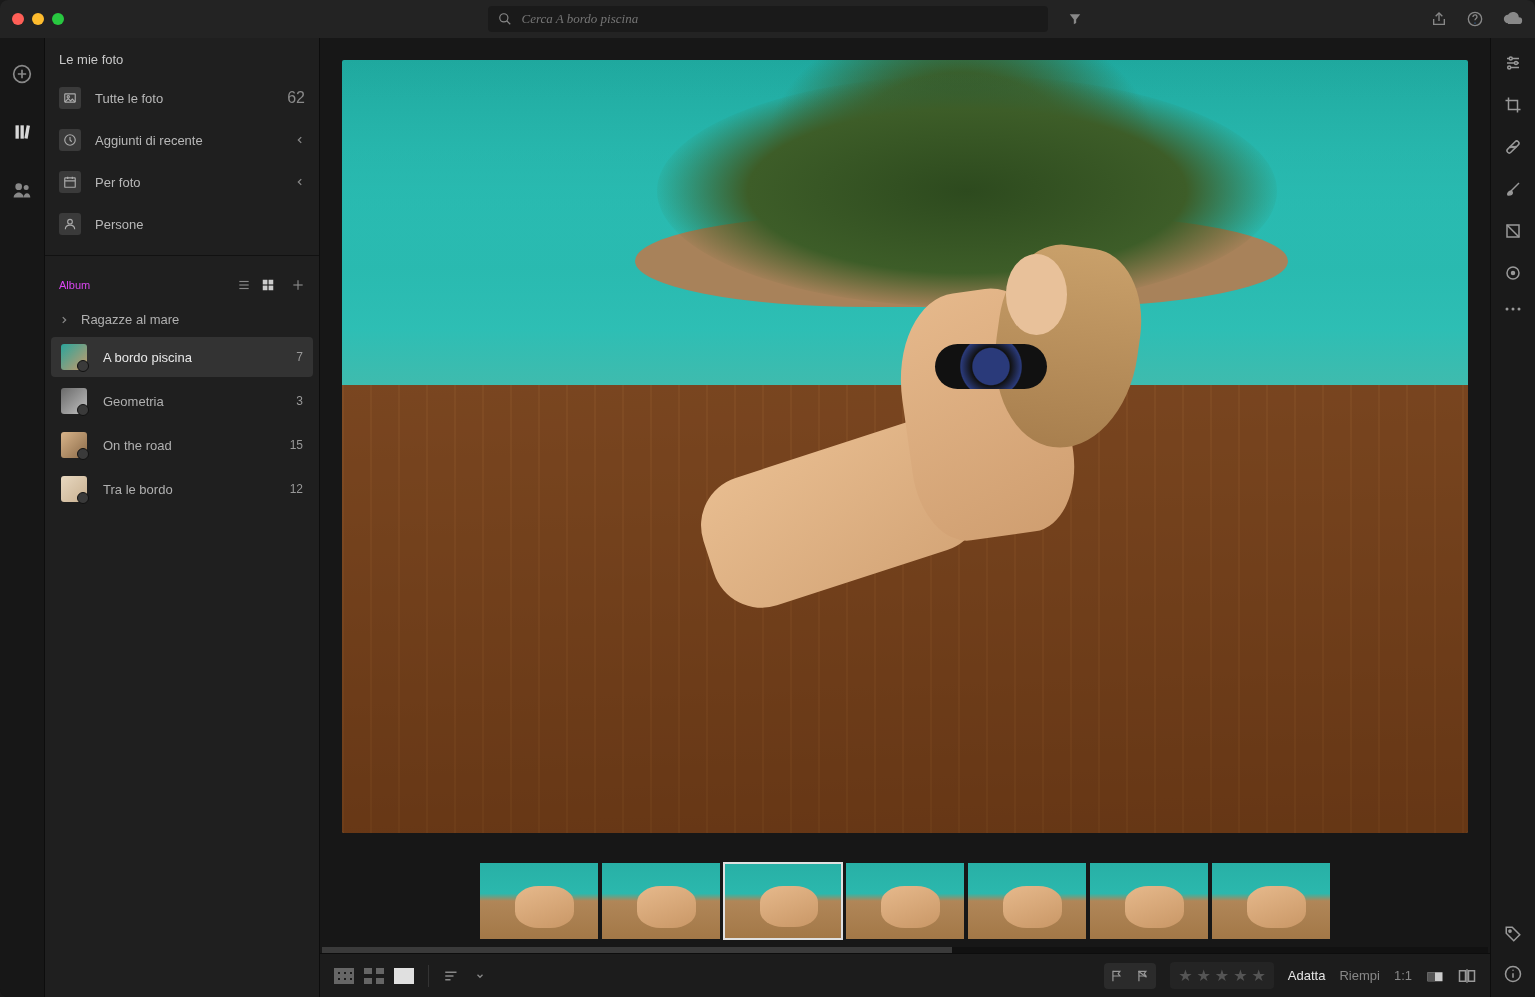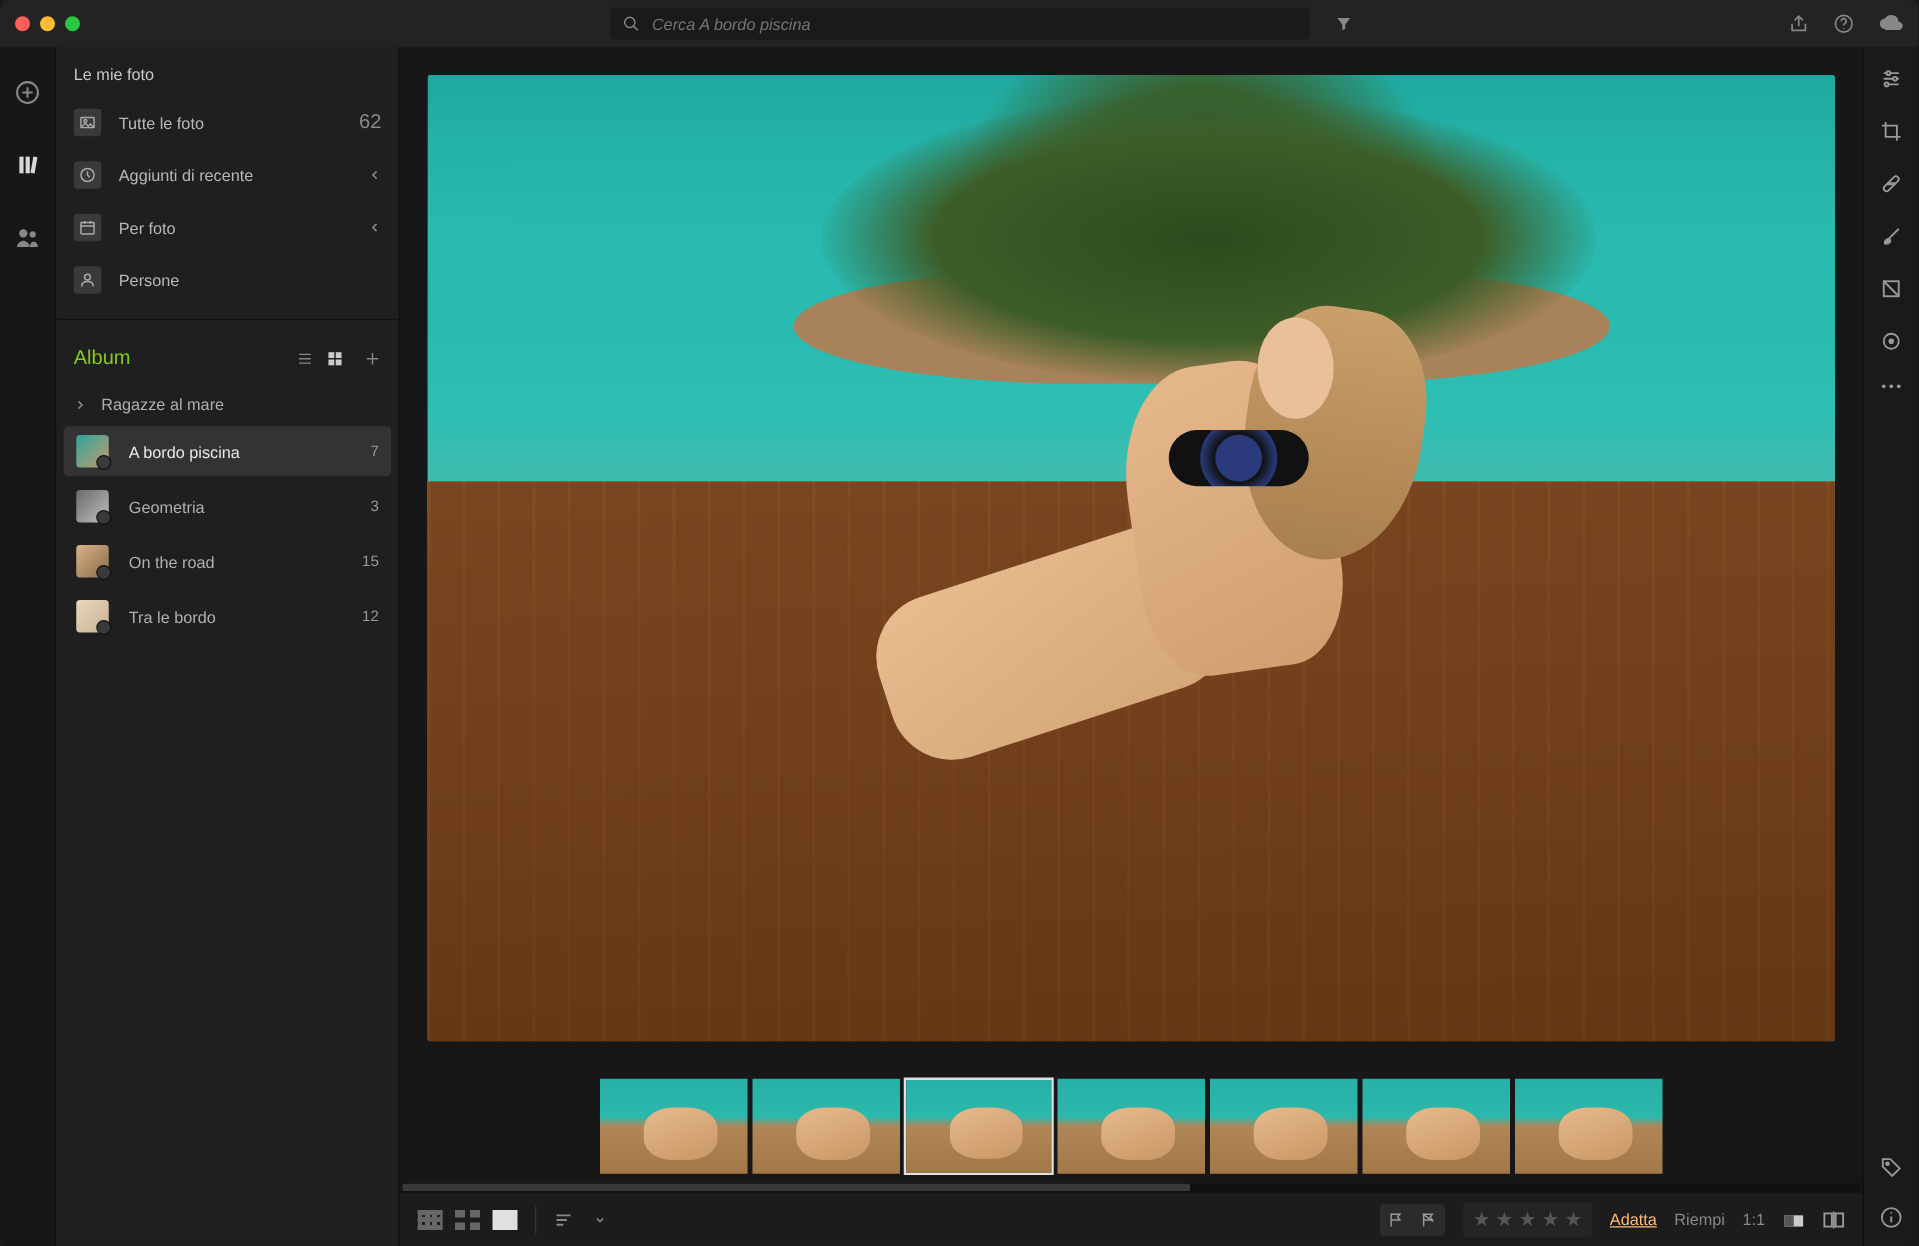--- a/index.html
+++ b/index.html
@@ -7,42 +7,42 @@
 
 
 .window{width:100%;height:100%;border-radius:8px;overflow:hidden;display:flex;flex-direction:column;background:#171717;}
 .titlebar{height:38px;background:#232323;display:flex;align-items:center;padding:0 12px;position:relative;}
 .traffic{display:flex;gap:8px;}
 .dot{width:12px;height:12px;border-radius:50%;}
 .dot.red{background:#ff5f57;}
 .dot.yellow{background:#febc2e;}
 .dot.green{background:#28c840;}
 .searchwrap{position:absolute;left:50%;transform:translateX(-50%);width:560px;height:26px;background:#1a1a1a;border-radius:4px;display:flex;align-items:center;padding:0 10px;gap:10px;}
-.searchwrap input{background:transparent;border:none;outline:none;color:#b0b0b0;font-style:italic;font-size:13px;flex:1;}
+.searchwrap input{background:transparent;border:none;outline:none;color:#b0b0b0;font-style:italic;font-size:13px;flex:1;font-family:Liberation Serif, serif;}
 .titlebar-right{position:absolute;right:12px;display:flex;gap:20px;align-items:center;}
 .ic{display:inline-flex;align-items:center;justify-content:center;color:#888;}
 .filter-ic{position:absolute;left:50%;transform:translateX(300px);}
 
 .body{flex:1;display:flex;min-height:0;}
 
 
 .rail-left{width:45px;background:#171717;border-right:1px solid #0d0d0d;display:flex;flex-direction:column;align-items:center;padding-top:20px;gap:26px;}
 .rail-left .ic{width:45px;height:32px;}
 .rail-left .ic.active{color:#e0e0e0;border-left:2px solid transparent;}
 
 
 .panel-left{width:275px;background:#1f1f1f;border-right:1px solid #0d0d0d;display:flex;flex-direction:column;overflow:auto;}
 .panel-left .h{padding:14px 14px 10px 14px;font-size:13px;color:#c8c8c8;display:flex;align-items:center;justify-content:space-between;}
 .panel-left .row{display:flex;align-items:center;padding:10px 14px;gap:14px;font-size:13px;color:#b8b8b8;cursor:pointer;}
 .panel-left .row .ico{width:22px;height:22px;background:#3a3a3a;border-radius:3px;display:flex;align-items:center;justify-content:center;}
 .panel-left .row .count{margin-left:auto;color:#8a8a8a;font-size:16px;}
 .panel-left .row .chev{margin-left:auto;color:#8a8a8a;}
 .panel-left .divider{height:1px;background:#111;margin:10px 0;}
 .album-h{display:flex;align-items:center;padding:12px 14px;gap:10px;}
-.album-h .ttl{flex:1;font-size:16px;color:#84cc16;}
+.album-h .ttl{flex:1;font-size:11px;color:#d946ef;}
 .album-h .viewic{color:#888;cursor:pointer;}
 .subrow{display:flex;align-items:center;padding:8px 14px 8px 14px;gap:10px;font-size:13px;color:#b0b0b0;cursor:pointer;}
 .subrow .chev2{width:12px;color:#888;}
 .albumrow{display:flex;align-items:center;padding:7px 10px;gap:16px;font-size:13px;border-radius:4px;margin:2px 6px;}
 .albumrow.sel{background:#333;color:#e8e8e8;}
 .albumrow .thumb{width:26px;height:26px;border-radius:3px;position:relative;flex-shrink:0;}
 .albumrow .thumb::after{content:"";position:absolute;bottom:-2px;right:-2px;width:10px;height:10px;border-radius:50%;background:#3a3a3a;border:1px solid #111;}
 .albumrow .cnt{margin-left:auto;font-size:12px;color:#999;}
 
 
@@ -79,21 +79,21 @@
 .bottombar{height:44px;display:flex;align-items:center;padding:0 14px;gap:14px;border-top:1px solid #0d0d0d;background:#1c1c1c;}
 .bottombar .grp{display:flex;align-items:center;gap:10px;}
 .bottombar .vsep{width:1px;height:22px;background:#333;}
 .bottombar .viewbtn{width:20px;height:16px;background:#3a3a3a;cursor:pointer;}
 .bottombar .viewbtn.active{background:#e0e0e0;}
 .bottombar .flags{display:flex;background:#2b2b2b;border-radius:4px;overflow:hidden;margin-left:auto;}
 .bottombar .flags .f{width:26px;height:26px;display:flex;align-items:center;justify-content:center;color:#888;cursor:pointer;}
 .bottombar .stars{display:flex;gap:4px;color:#555;font-size:16px;background:#242424;padding:4px 8px;border-radius:4px;}
 .bottombar .right{margin-left:auto;display:flex;align-items:center;gap:14px;font-size:13px;color:#888;}
 .bottombar .right .lbl{cursor:pointer;}
-.bottombar .right .lbl.on{color:#fdba74;text-decoration:underline;}
+.bottombar .right .lbl.on{color:#e5e5e5;}
 
 
 .rail-right{width:45px;background:#1a1a1a;border-left:1px solid #0d0d0d;display:flex;flex-direction:column;align-items:center;padding-top:16px;gap:24px;position:relative;}
 .rail-right .ic{color:#888;cursor:pointer;}
 .rail-right .bottom{position:absolute;bottom:14px;display:flex;flex-direction:column;gap:22px;align-items:center;}
 
 
 .th-a{background:linear-gradient(135deg,#2aa59c,#c89a6a);}
 .th-b{background:linear-gradient(135deg,#6a6a6a,#c0c0c0);}
 .th-c{background:linear-gradient(135deg,#d8b48a,#8a6a48);}

